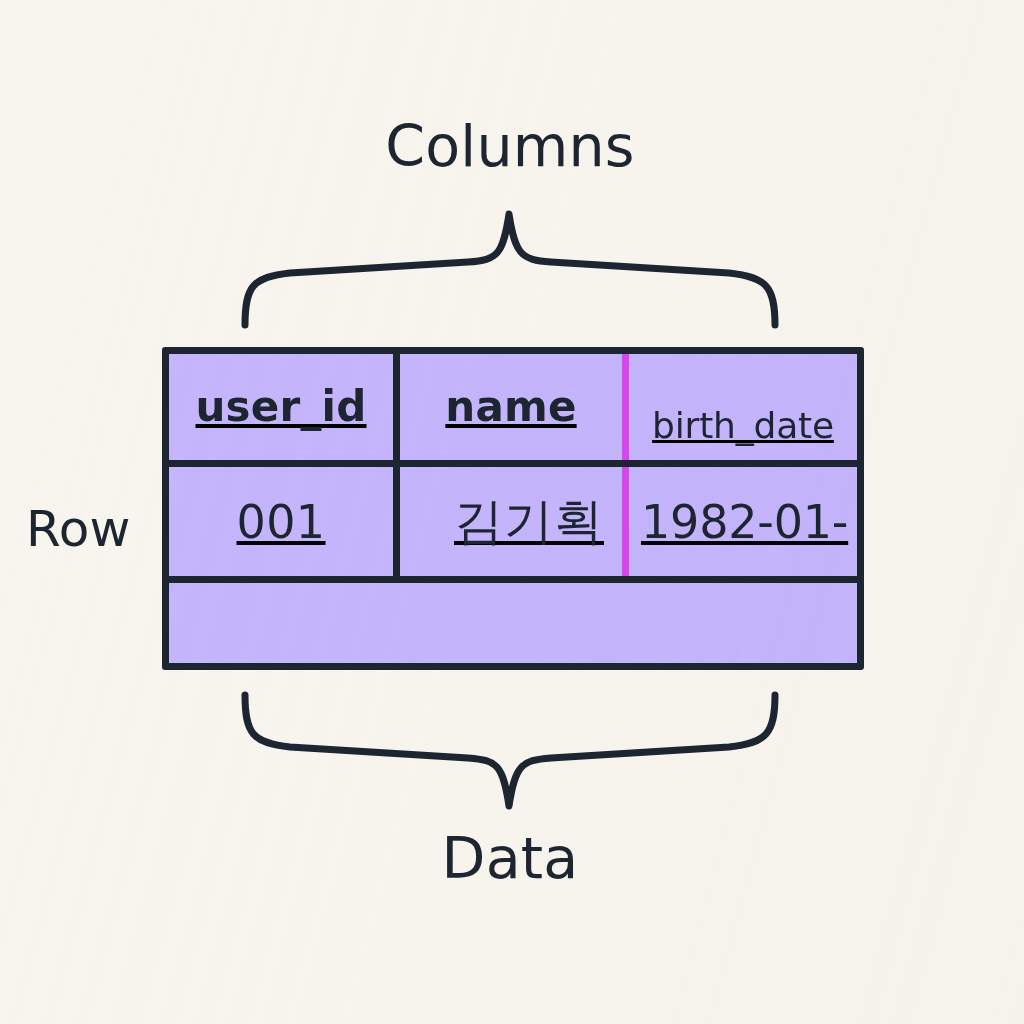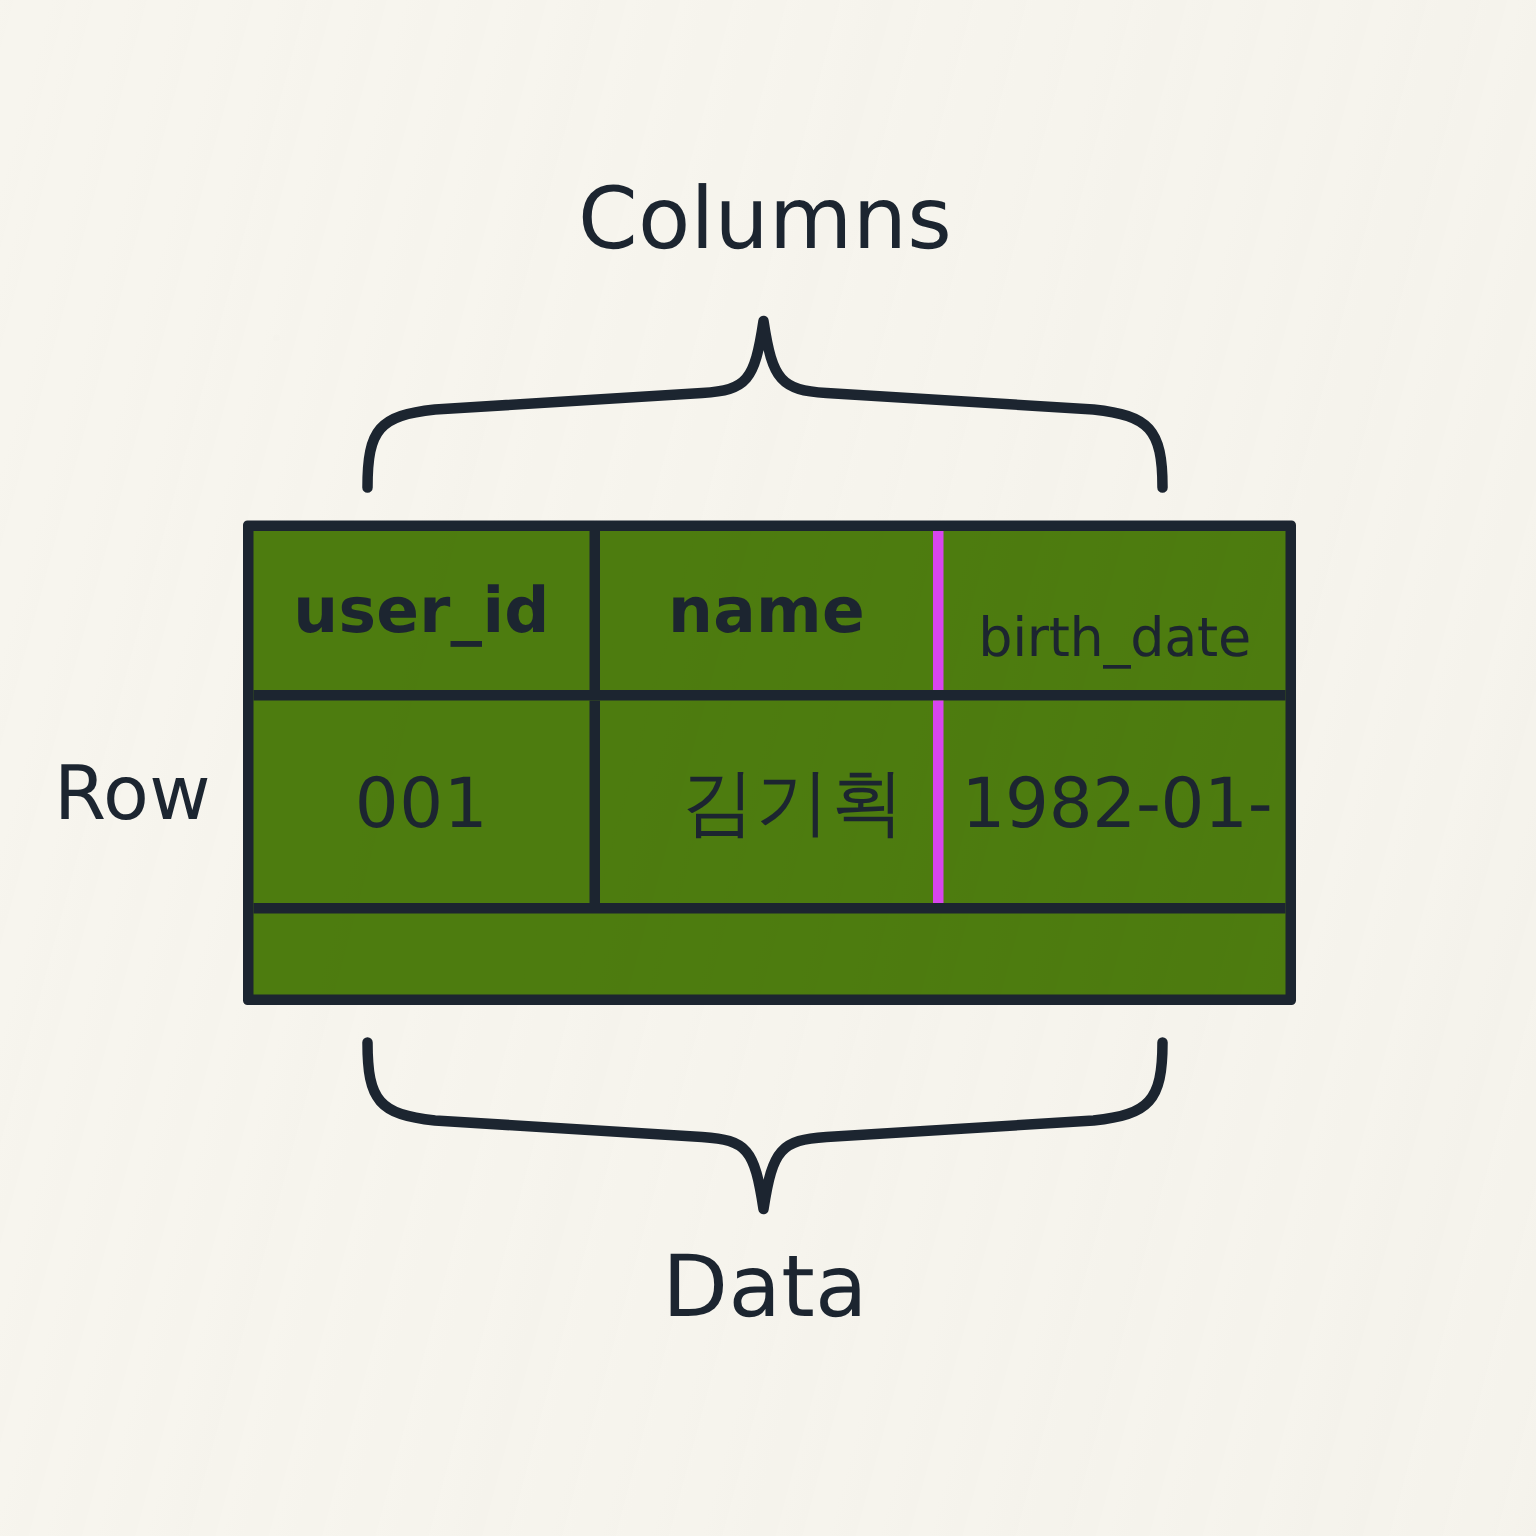--- a/index.html
+++ b/index.html
@@ -62,48 +62,49 @@
   }
   #label-data {
     left: 0; right: 0;
     top: 822px;
     text-align: center;
     font-size: 57px;
     line-height: 72px;
     transform: translateX(-2px);
   }
   #label-row {
-    left: 36px;
+    left: 26px;
     top: 497px;
     font-size: 50px;
     line-height: 64px;
   }
 
   
   #table-figure {
     position: absolute;
     left: 162px;
     top: 347px;
     width: 702px;
     height: 323px;
     box-sizing: border-box;
     border: 7px solid #1c2530;
     border-radius: 3px;
-    background: #4d7c0f;
+    background: #c4b5fd;
     display: flex;
     flex-direction: column;
+    text-decoration: underline;
   }
 
   .trow {
     display: flex;
     box-sizing: border-box;
     width: 100%;
   }
   #row-header   { height: 113px; border-bottom: 7px solid #1c2530; }
-  #row-data     { height: 142px; border-bottom: 7px solid #1c2530; }
+  #row-data     { height: 116px; border-bottom: 7px solid #1c2530; }
   #row-empty    { flex: 1 1 auto; }
 
   .tcell {
     box-sizing: border-box;
     display: flex;
     align-items: center;
     justify-content: center;
     overflow: hidden;
     color: #1c2530;
     padding: 0 4px;

